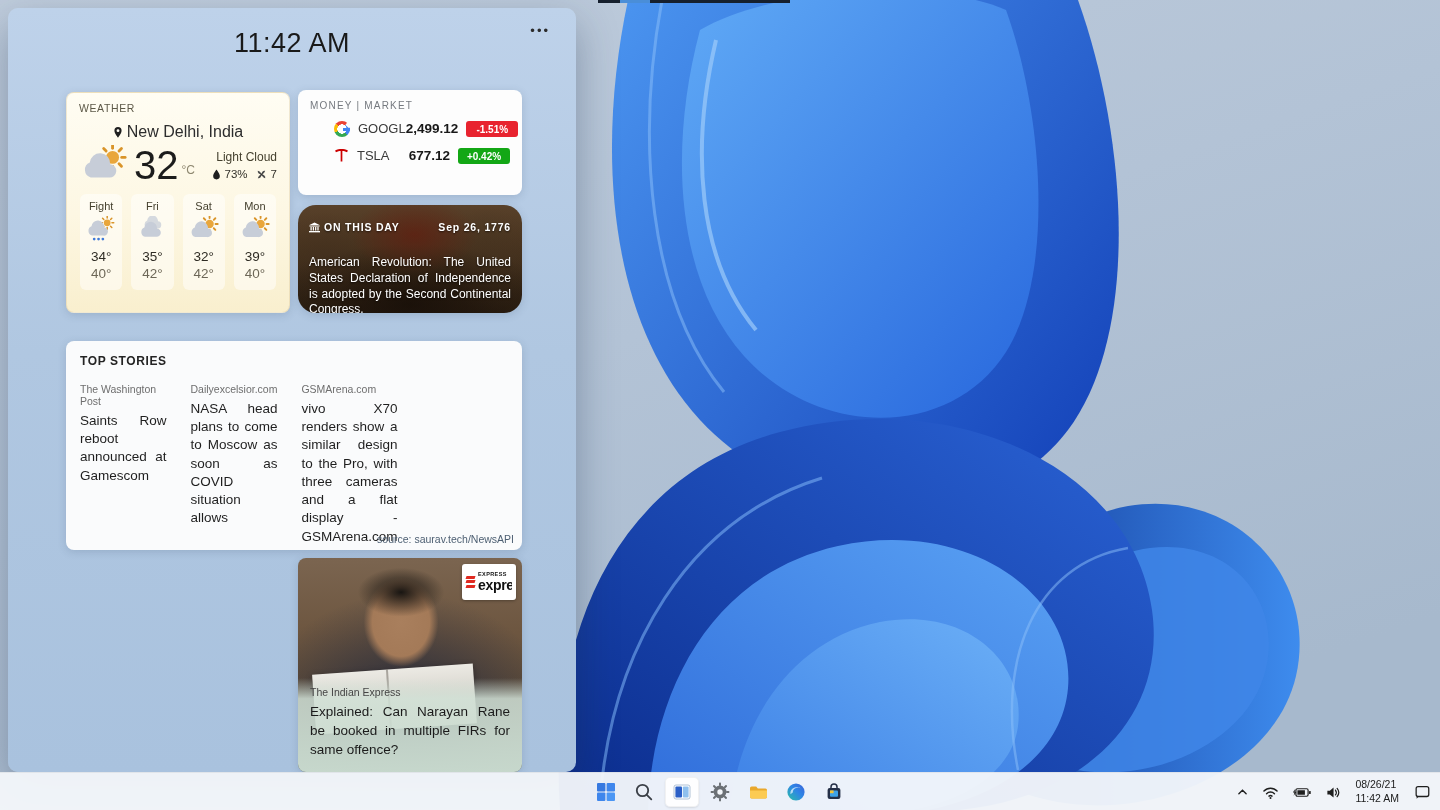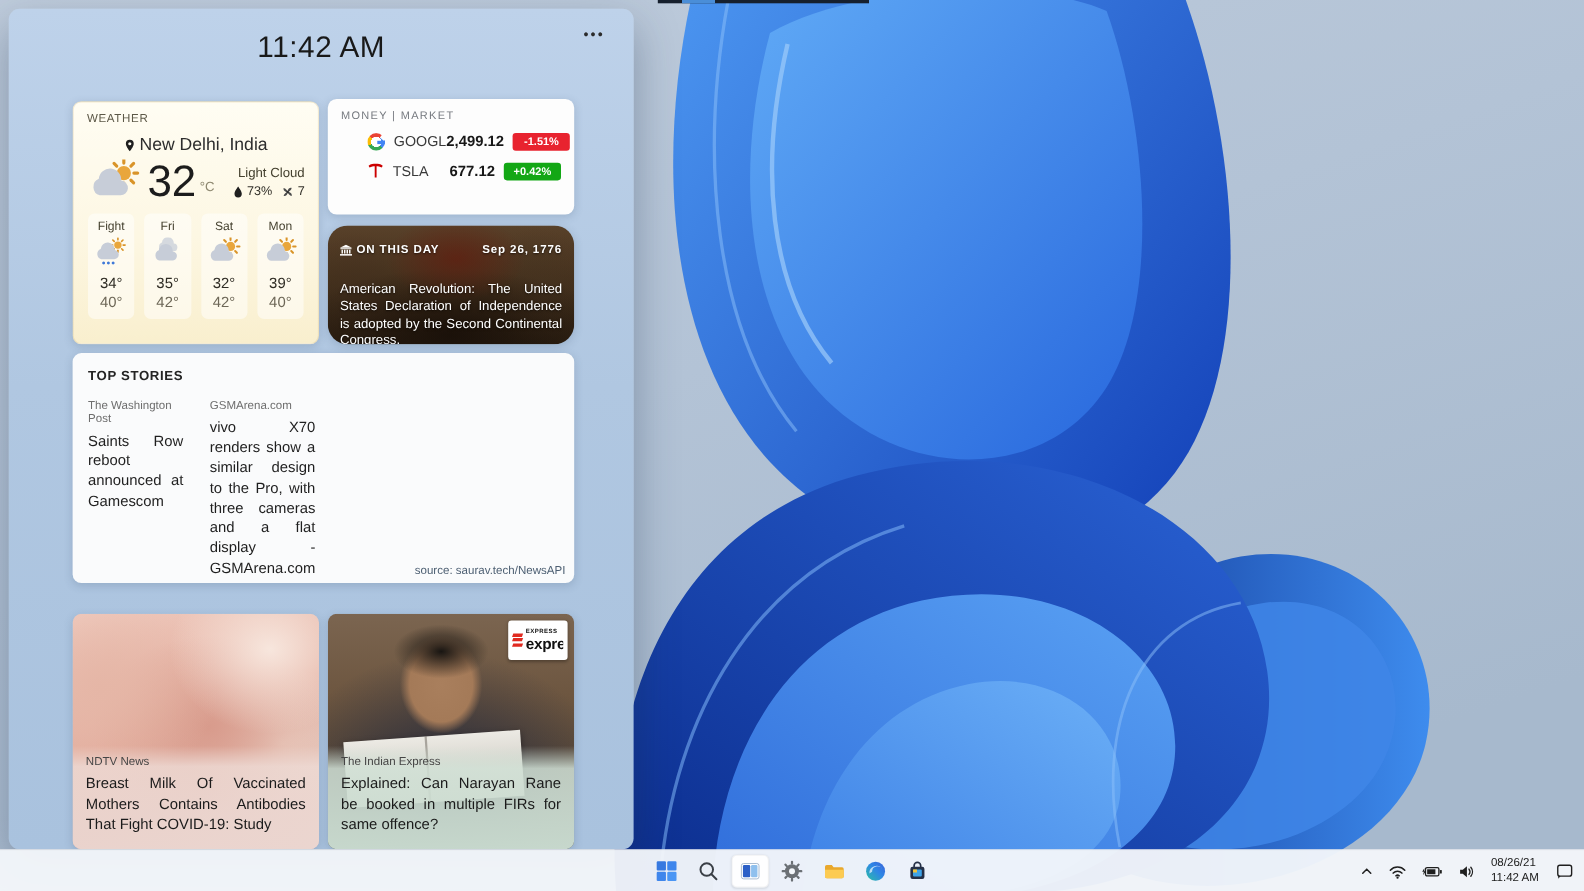--- a/index.html
+++ b/index.html
@@ -65,21 +65,21 @@
       radial-gradient(60px 70px at 85% 50%, rgba(100,75,48,.8) 0%, rgba(100,75,48,0) 75%),
       linear-gradient(180deg, #77593b 0%, #64492c 45%, #45321d 100%); border-radius: 18px; }
   .otd-head { display:flex; justify-content:space-between; align-items:center; color:#fff;
     font-size:10.5px; font-weight:bold; letter-spacing:.8px; text-shadow:0 1px 2px rgba(0,0,0,.6); }
   .otd-title { display:flex; align-items:center; gap:4px; }
   .otd-text { margin-top:22px; color:#fff; font-size:12px; line-height:1.32; text-align:justify;
     text-shadow:0 1px 2px rgba(0,0,0,.65); }
   .otd-link { align-self:flex-end; color:#f2f6ff; font-size:11px; margin-top:1px; text-shadow:0 1px 2px rgba(0,0,0,.65); cursor:pointer; }
 
   
-  .stories-card { left:58px; top:313px; width:456px; height:209px; background:#fafbfc; padding:13px 14px; }
+  .stories-card { left:58px; top:333px; width:456px; height:209px; background:#fafbfc; padding:13px 14px; }
   .s-title { font-size:12px; font-weight:bold; color:#242424; letter-spacing:.6px; margin-bottom:15px; }
   .s-grid { display:grid; grid-template-columns:1fr 1fr 1fr 1fr; column-gap:24px; row-gap:27px; }
   .s-source { font-size:10.5px; color:#6e6e6e; margin-bottom:5px; }
   .s-headline { font-size:13.5px; color:#1f1f1f; line-height:1.35; text-align:justify; cursor:pointer; }
   .s-attrib { position:absolute; right:8px; bottom:5px; font-size:10.5px; color:#4e6073; }
 
   
   .news-card { top:550px; width:224px; height:214px; cursor:pointer; }
   .news-card.left { left:58px;
     background:
@@ -334,33 +334,31 @@
     </div>
 
     <div class="card stories-card">
       <div class="s-title">TOP STORIES</div>
       <div class="s-grid">
         <div class="s-item">
           <div class="s-source">The Washington Post</div>
           <div class="s-headline">Saints Row reboot announced at Gamescom</div>
         </div>
         <div class="s-item">
+          <div class="s-source">Dailyexcelsior.com</div>
+          <div class="s-headline">NASA head plans to come to Moscow as soon as COVID situation allows</div>
+        </div>
+        <div class="s-item">
           <div class="s-source">GSMArena.com</div>
           <div class="s-headline">vivo X70 renders show a similar design to the Pro, with three cameras and a flat display - GSMArena.com news</div>
         </div>
       </div>
       <div class="s-attrib">source: saurav.tech/NewsAPI</div>
     </div>
 
-    <div class="card news-card left">
-      <div class="nc-overlay">
-        <div class="nc-source">NDTV News</div>
-        <div class="nc-headline">Breast Milk Of Vaccinated Mothers Contains Antibodies That Fight COVID-19: Study</div>
-      </div>
-    </div>
 
     <div class="card news-card right">
       <div class="paper">
           <div class="fold"></div>
         </div>
       <div class="express-badge">
         <div class="exp-mark">
             <div></div>
             <div></div>
             <div></div>

